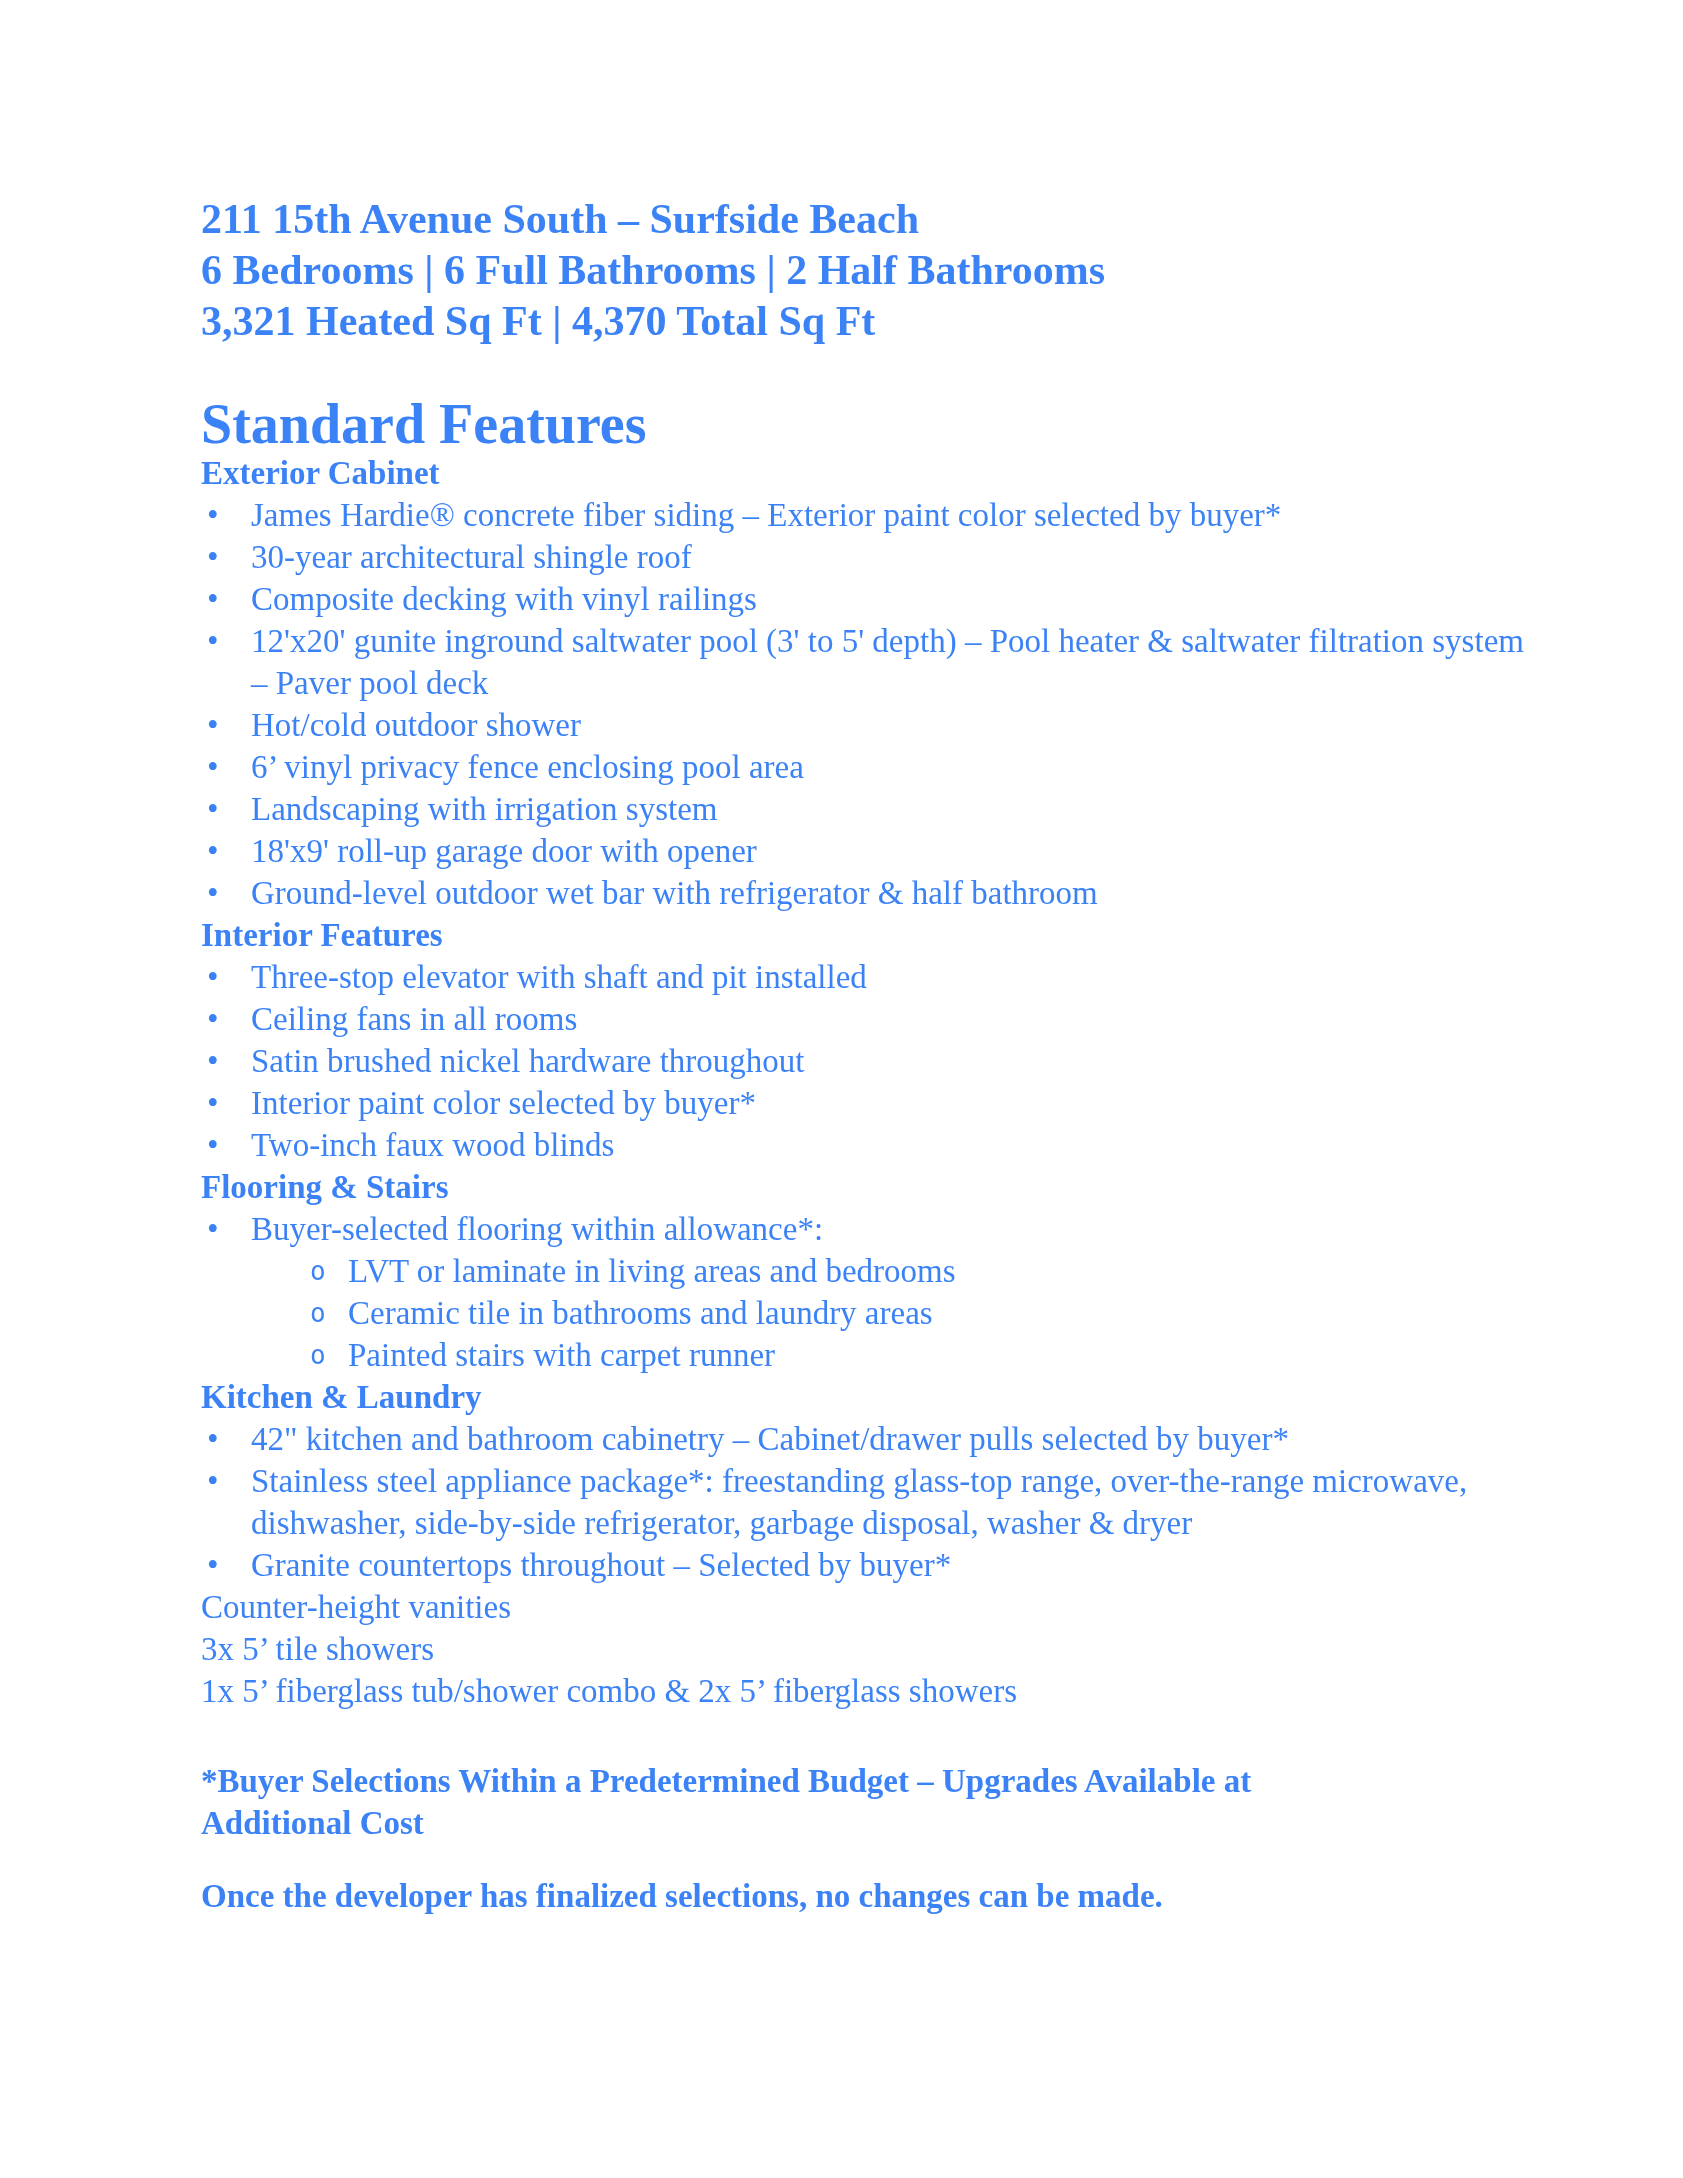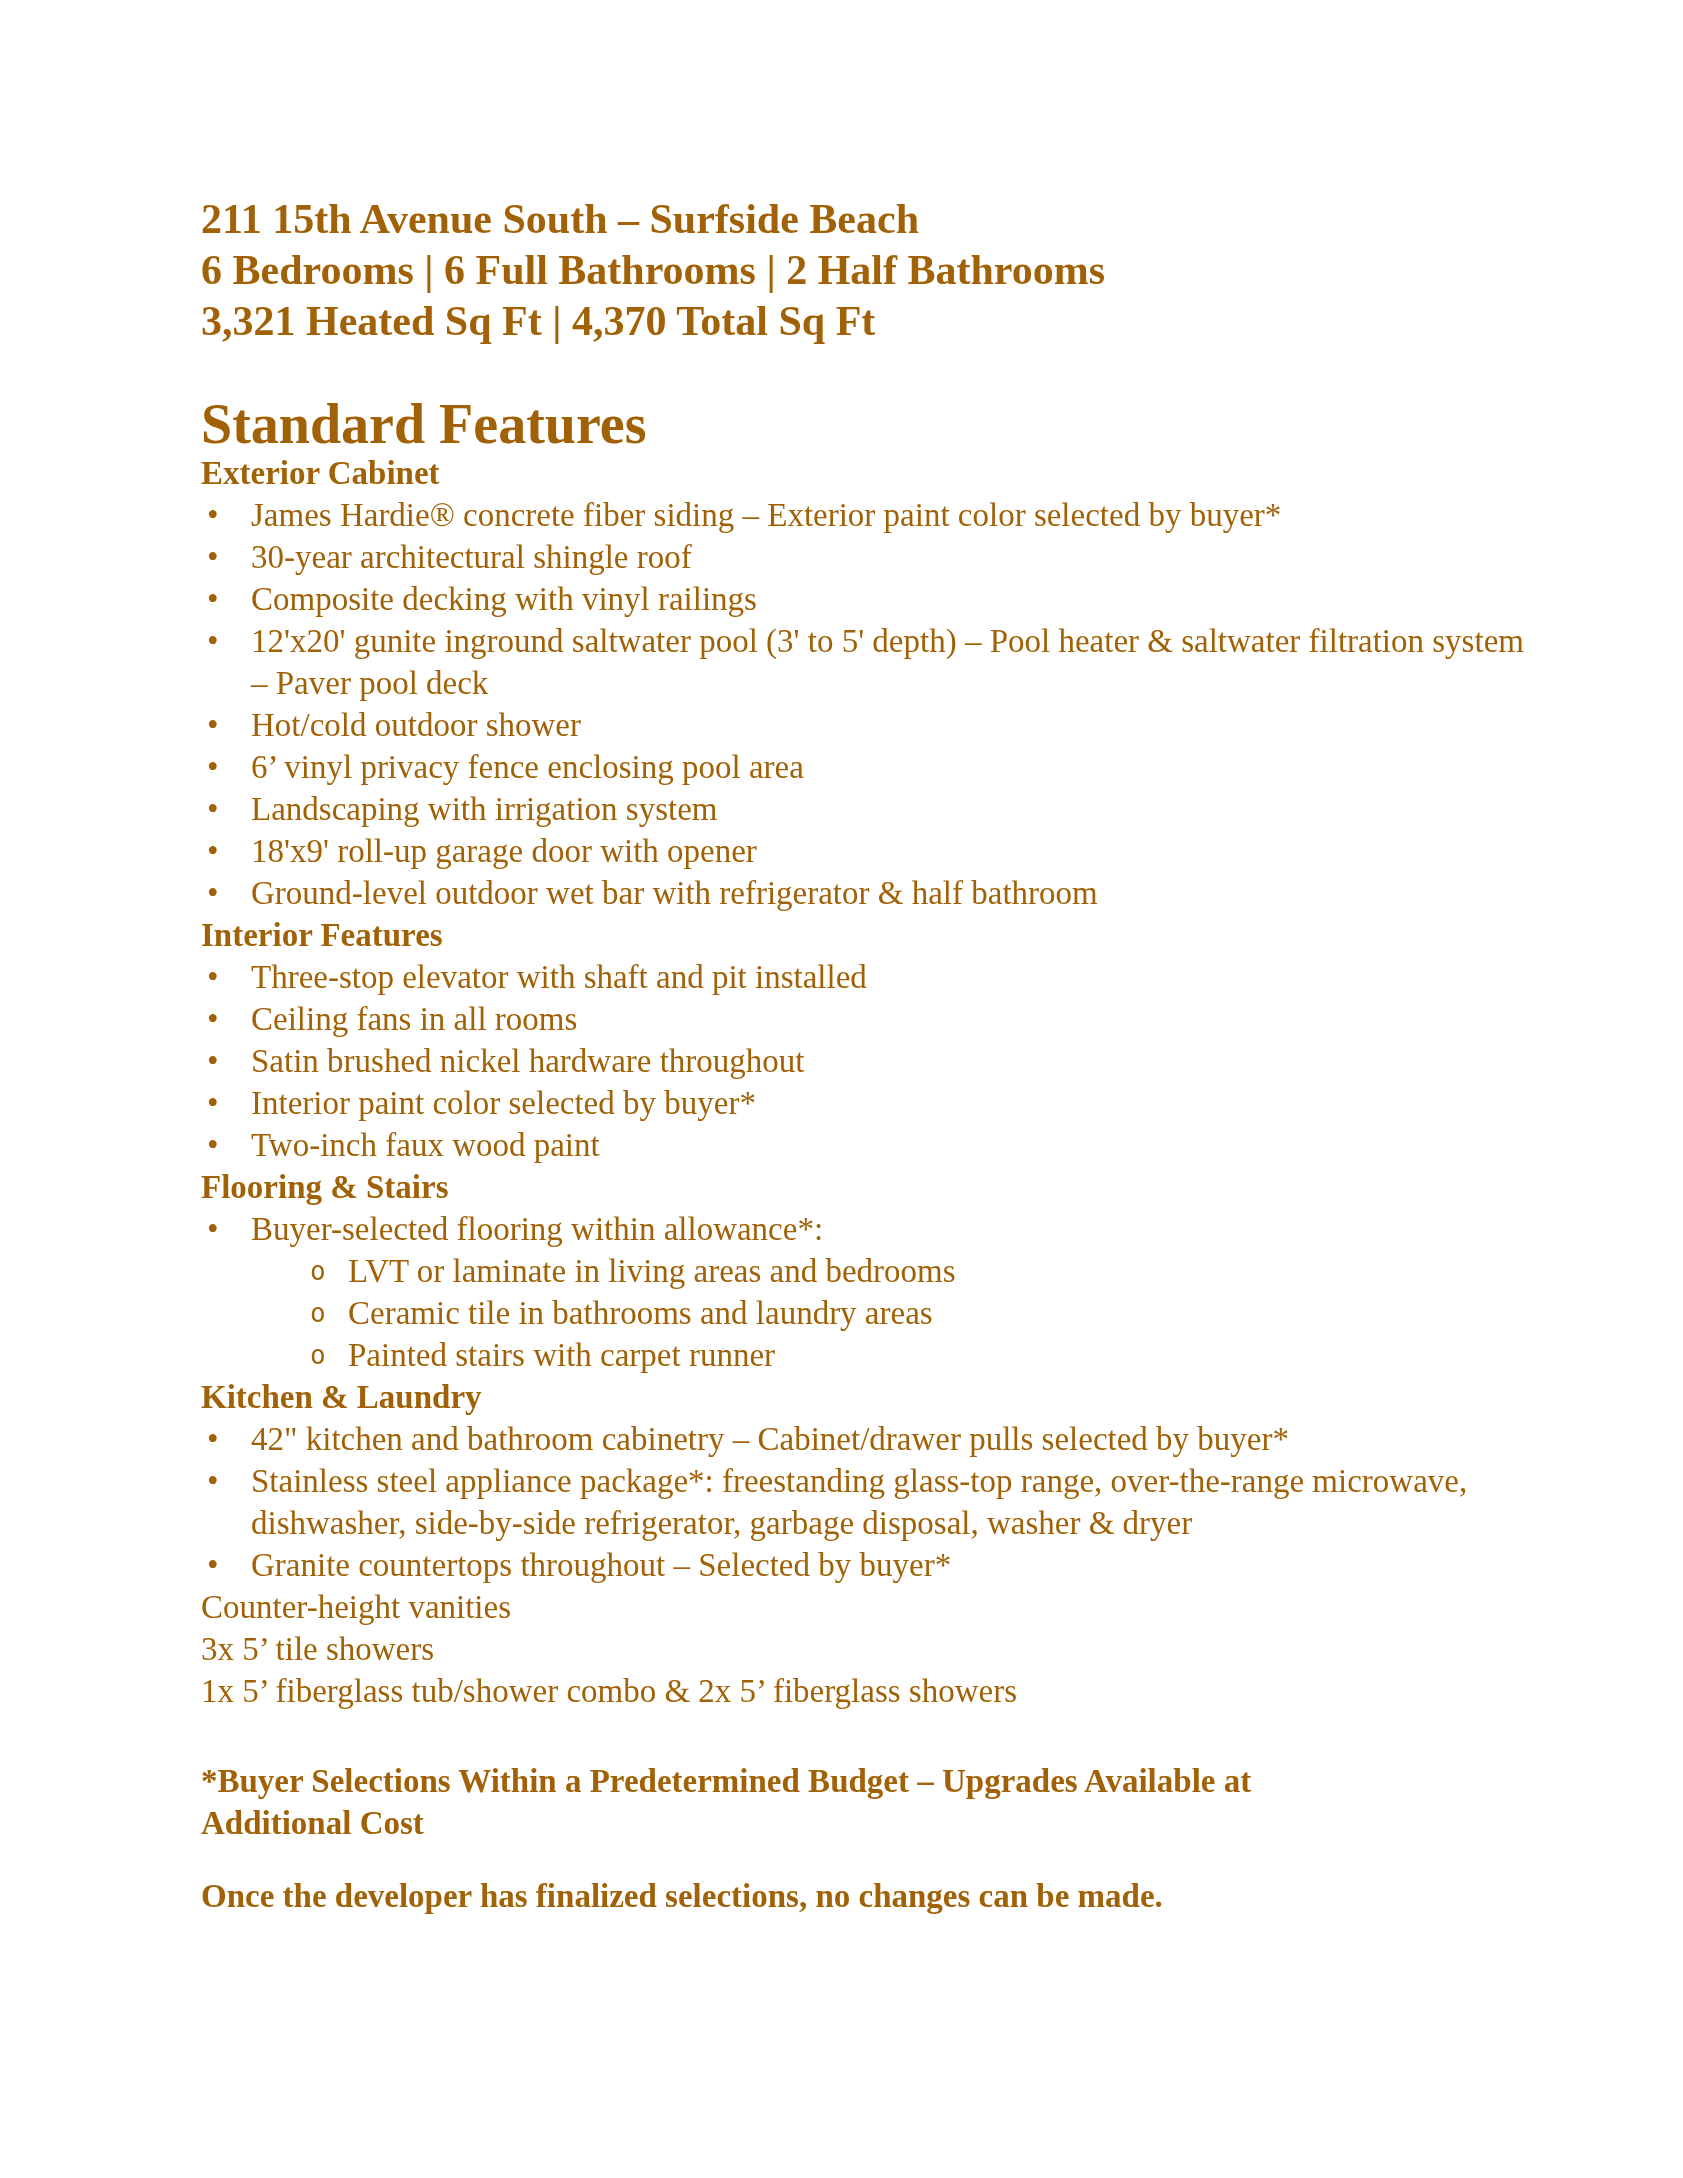--- a/index.html
+++ b/index.html
@@ -5,21 +5,21 @@
   html, body {
     margin: 0;
     padding: 0;
     background: #ffffff;
   }
   .page {
     position: relative;
     width: 1683px;
     height: 2178px;
     background: #ffffff;
-    color: #a16207;
+    color: #3b82f6;
     font-family: "Liberation Serif", "DejaVu Serif", serif;
     box-sizing: border-box;
     padding: 194px 158px 0 201px;
     overflow: hidden;
   }
   
   .prop-header {
     font-weight: bold;
     font-size: 42px;
     line-height: 51px;
@@ -177,21 +177,21 @@
       <span class="txt">Satin brushed nickel hardware throughout</span>
     </div>
 
     <div class="row bullet">
       <span class="marker">•</span>
       <span class="txt">Interior paint color selected by buyer*</span>
     </div>
 
     <div class="row bullet">
       <span class="marker">•</span>
-      <span class="txt">Two-inch faux wood paint</span>
+      <span class="txt">Two-inch faux wood blinds</span>
     </div>
   </div>
     </section>
 
     <section>
       <h2>Flooring &amp; Stairs</h2>
       <div class="items">
     <div class="row bullet">
       <span class="marker">•</span>
       <span class="txt">Buyer-selected flooring within allowance*:</span>

